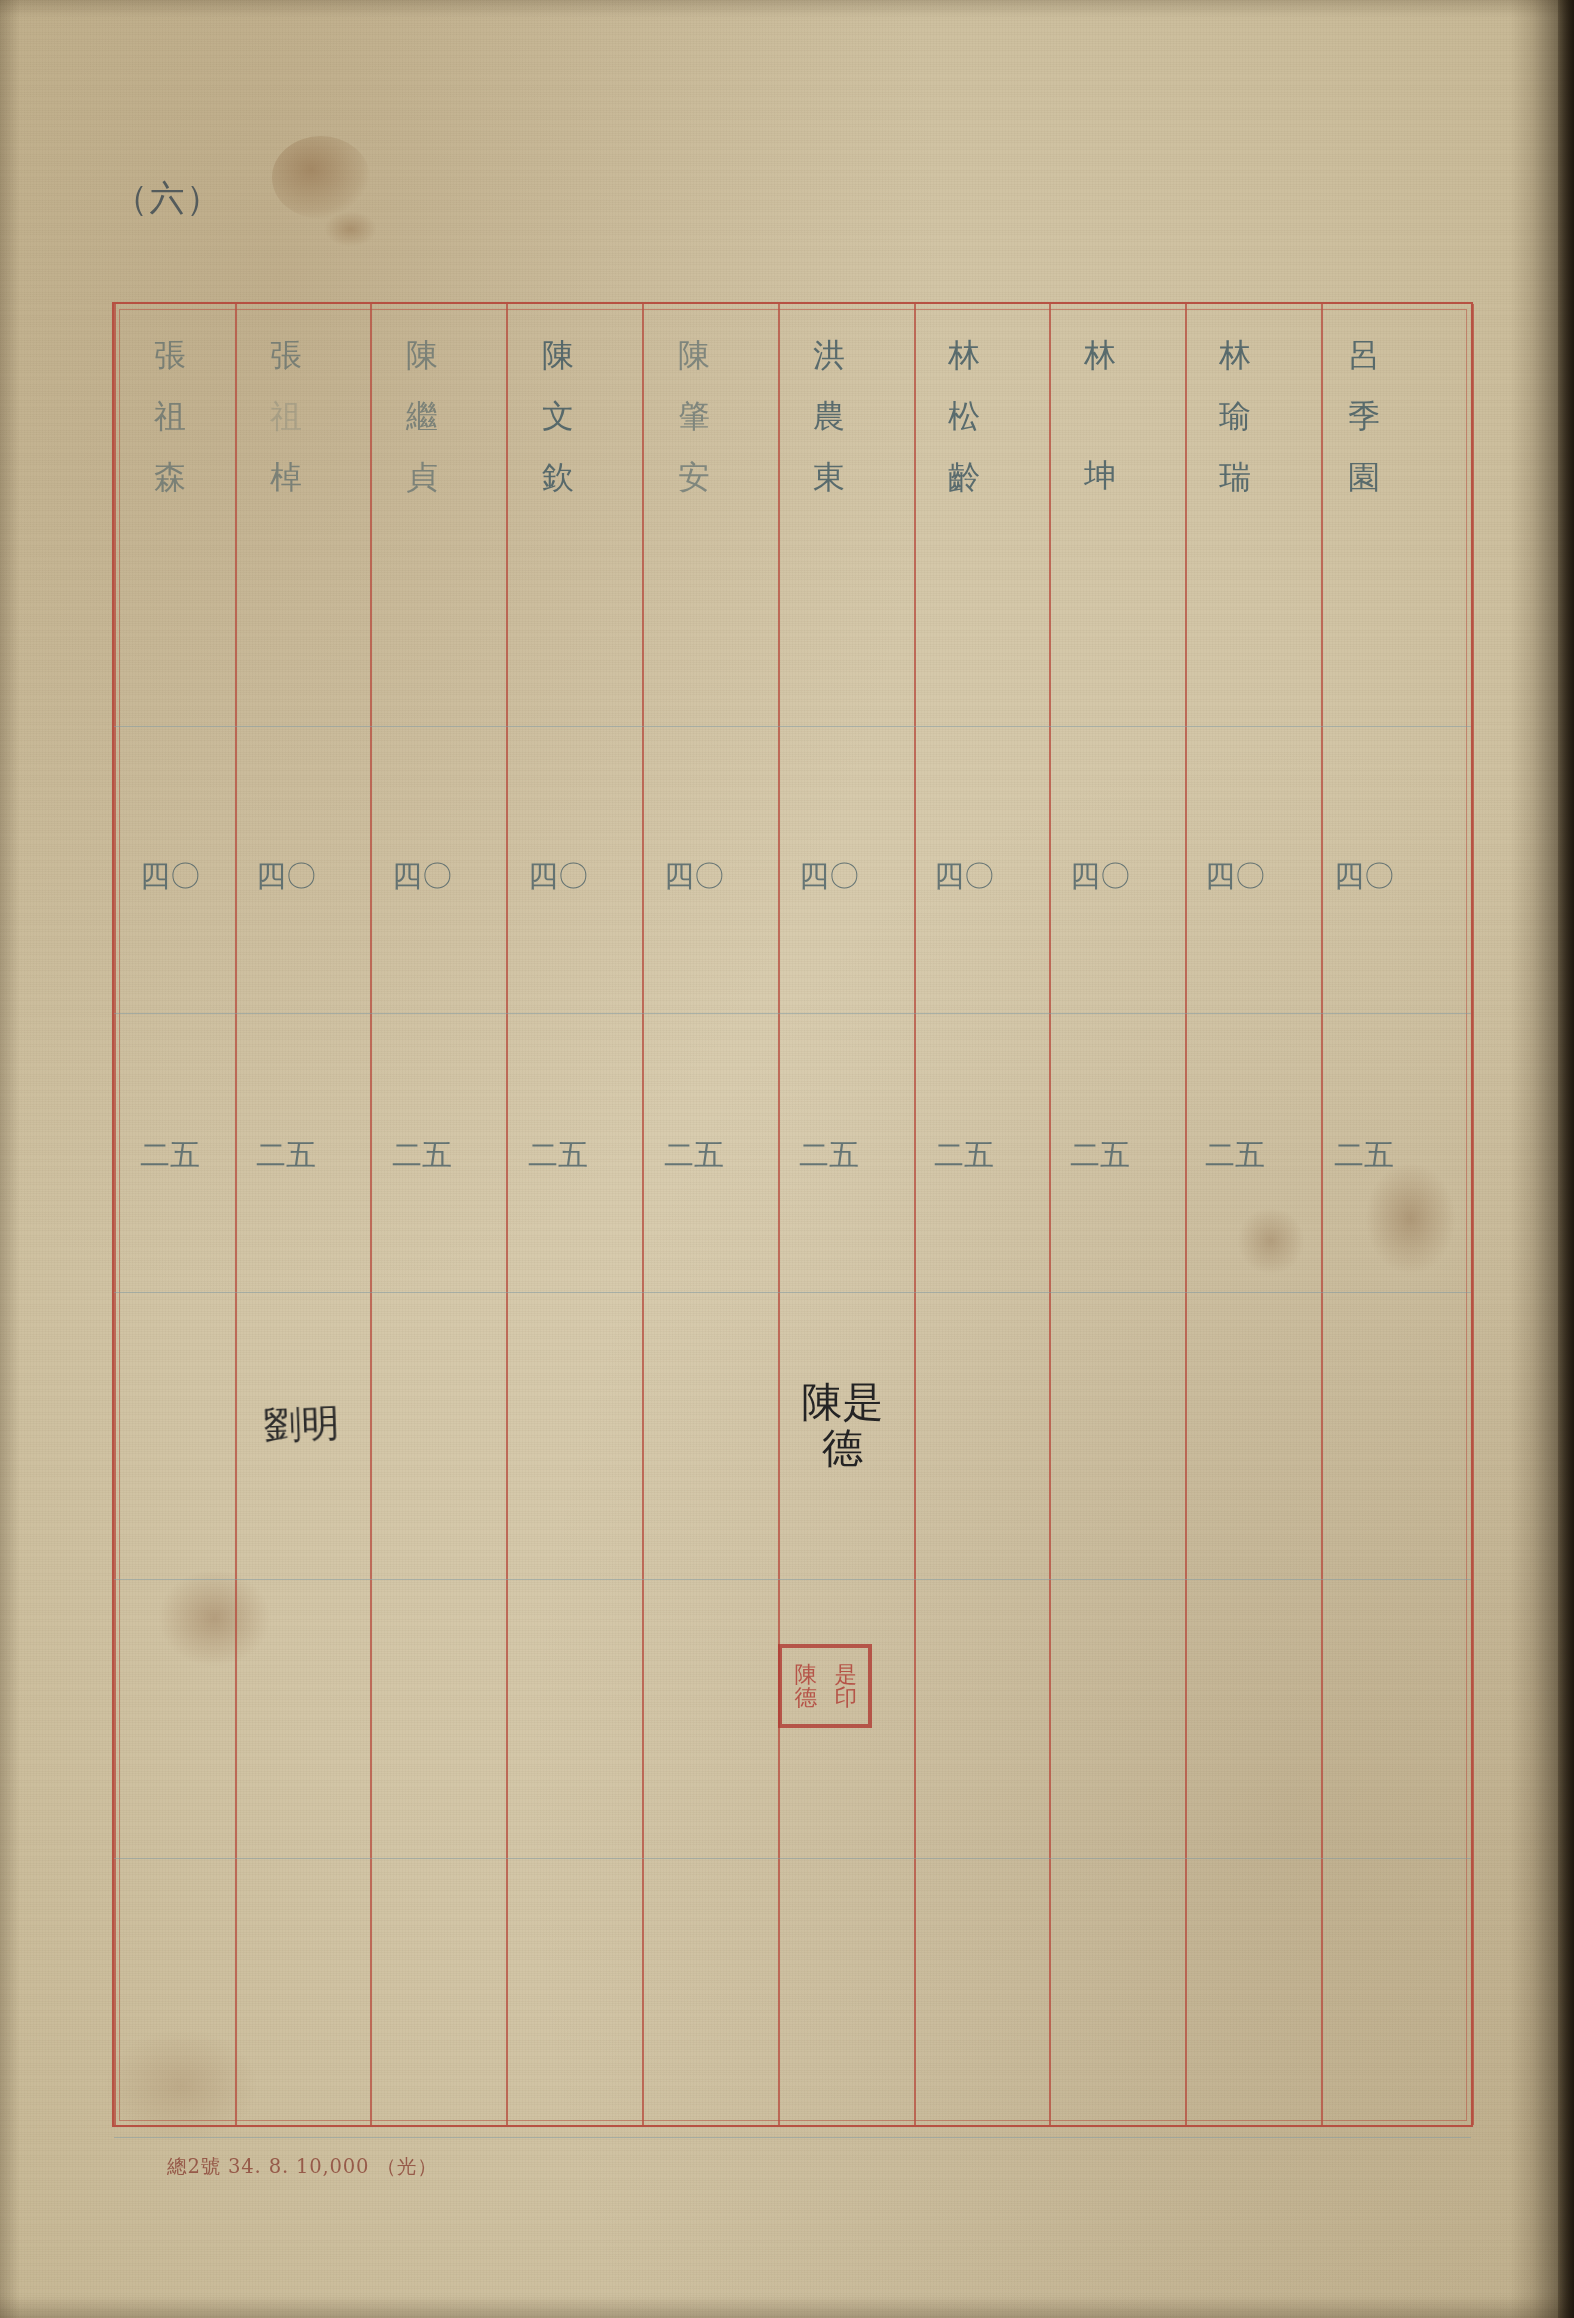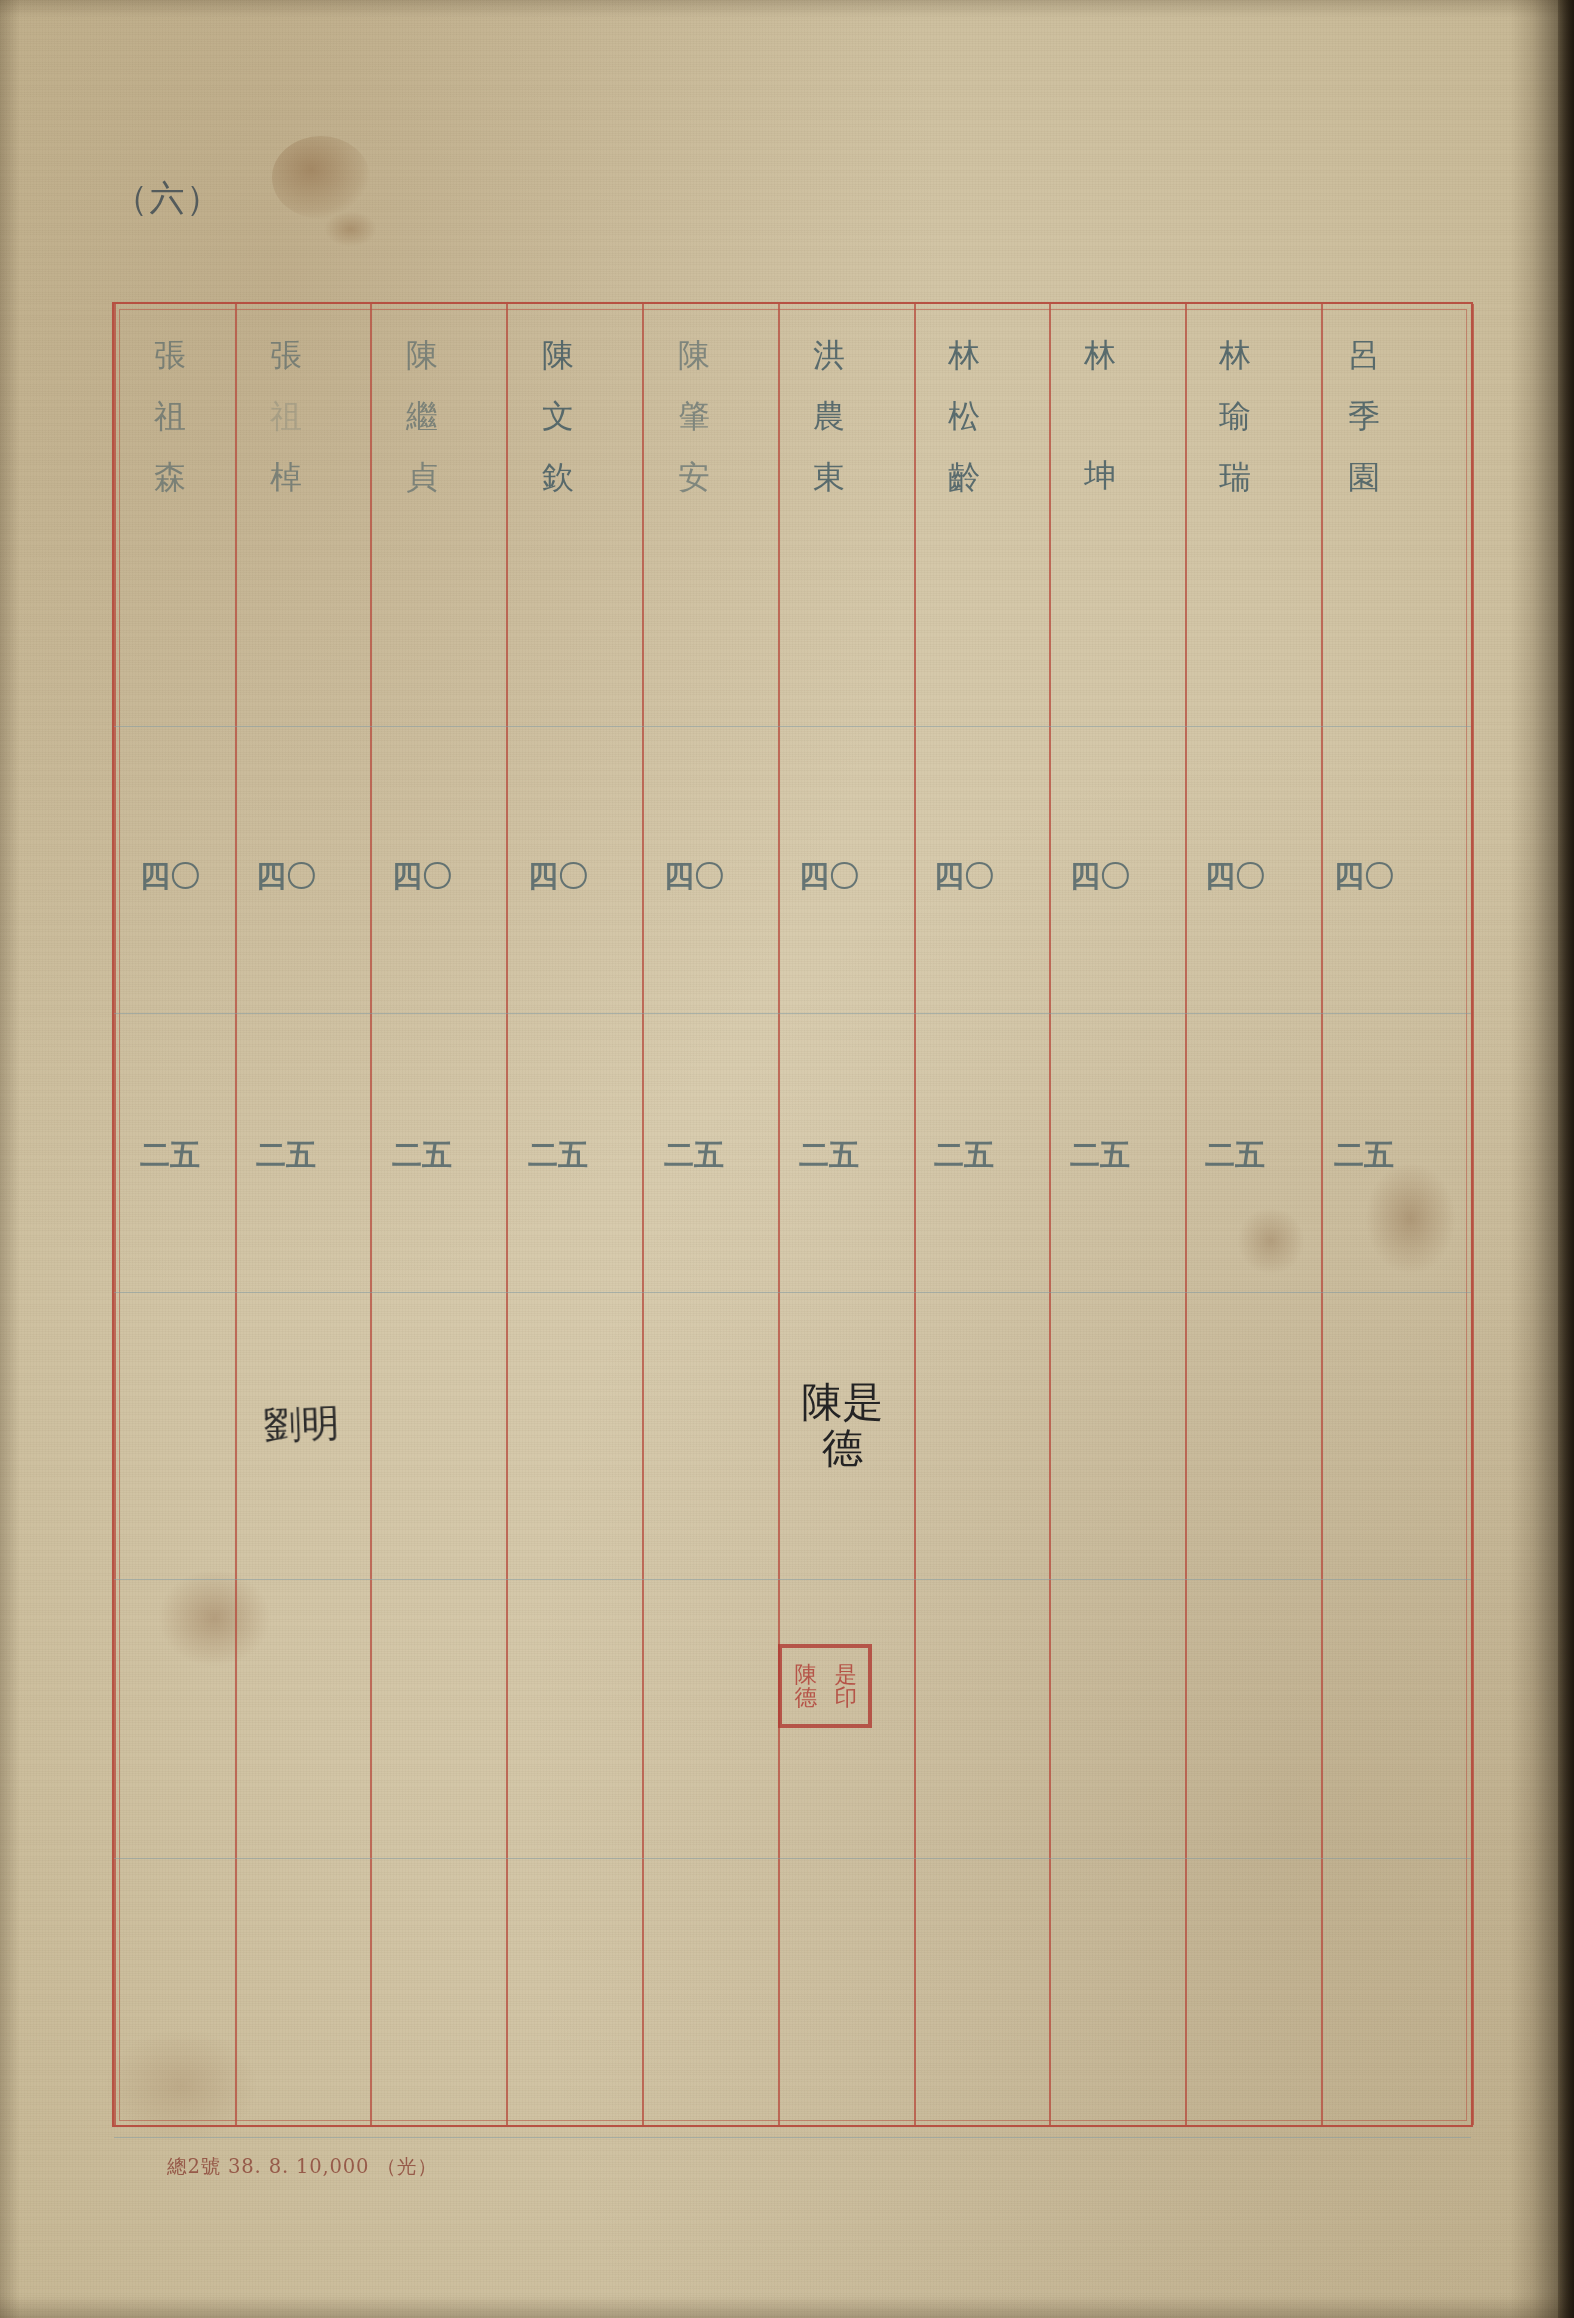--- a/index.html
+++ b/index.html
@@ -134,21 +134,20 @@
   }
   .name {
     font-size: 32px;
     letter-spacing: 0;
     opacity: 0.80;
     transform: scaleX(1.0);
   }
   .num {
     font-size: 30px;
     opacity: 0.72;
-    font-weight: bold;
   }
   
   .faded { opacity: 0.52; }
 
   
   .hand {
     position: absolute;
     font-family: "DejaVu Serif", serif;
     color: #15161a;
     line-height: 1.12;
@@ -373,21 +372,21 @@
   <div class="hand sig-left">劉明</div>
   <div class="hand sig-mid">陳是德</div>
 
   <div class="seal">
     <span>陳</span>
     <span>是</span>
     <span>德</span>
     <span>印</span>
   </div>
 
-  <div class="footer">總2號 38. 8. 10,000 （光）</div>
+  <div class="footer">總2號 34. 8. 10,000 （光）</div>
 
   <div class="edge-left"></div>
   <div class="edge-top"></div>
   <div class="edge-bottom"></div>
   <div class="gutter"></div>
   <div class="edge-dark"></div>
 </div>
 
 
 </body></html>

